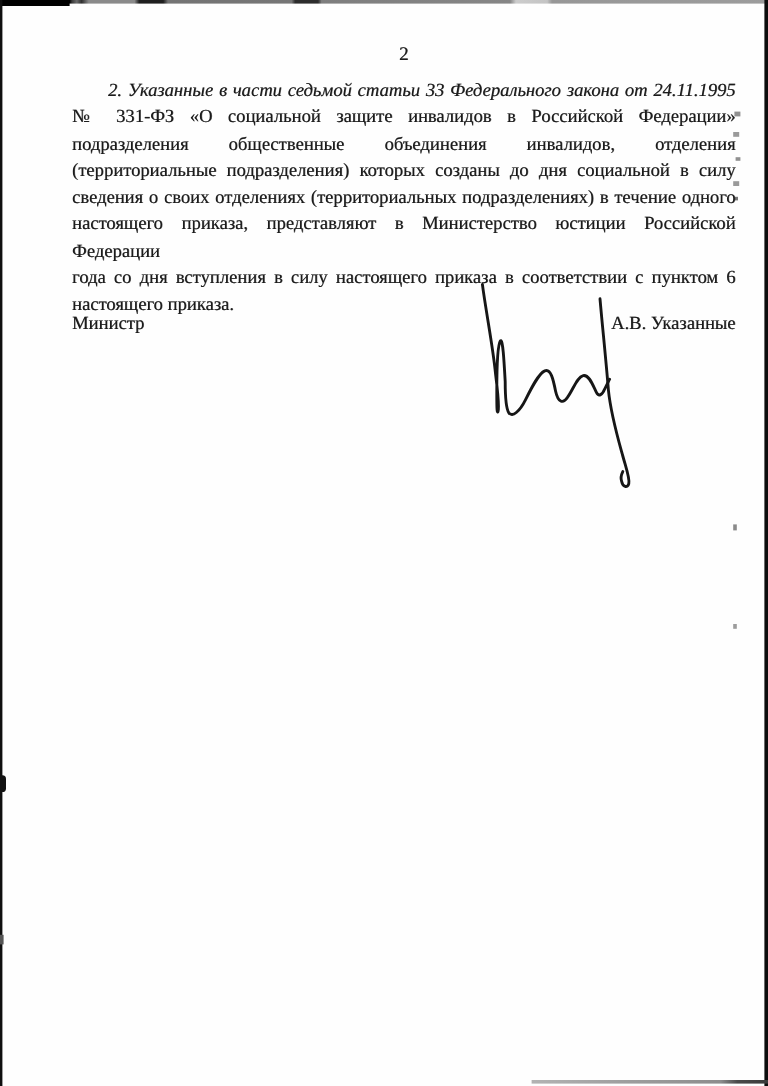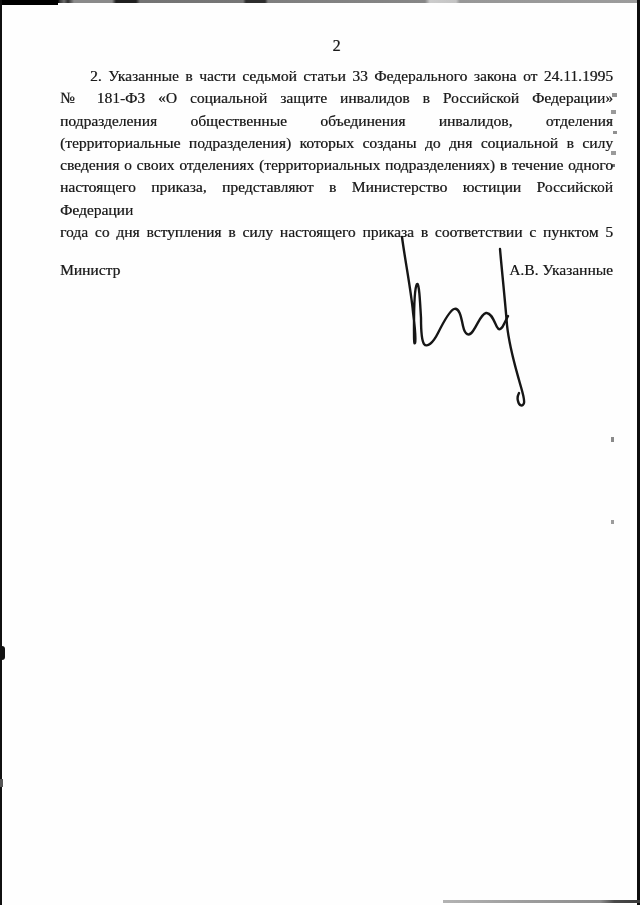--- a/index.html
+++ b/index.html
@@ -56,21 +56,21 @@
   .paragraph {
     position: absolute; top: 65px; left: 60px; width: 553px;
     font-size: 15.5px; line-height: 22.3px;
   }
   .paragraph .line {
     text-align: justify;
     text-align-last: justify;
     -moz-text-align-last: justify;
     white-space: normal;
   }
-  .paragraph .line.first { text-indent: 30px; }
+  .paragraph .line.first { text-indent: 30px; font-style: italic; }
   .paragraph .line.last  { text-align-last: left; -moz-text-align-last: left; }
 
   .sig-row {
     position: absolute; top: 260px; left: 60px; width: 553px;
     display: flex; justify-content: space-between; align-items: center;
     font-size: 15.5px; line-height: 20px;
   }
   .signature-svg { position: absolute; left: 395px; top: 230px; width: 140px; height: 185px; }
   .signature-svg path {
     fill: none; stroke: #161616; stroke-width: 2.4;
@@ -94,26 +94,27 @@
   <div class="sp sp3"></div>
   <div class="sp sp4"></div>
   <div class="sp sp5"></div>
   <div class="sp sp6"></div>
   <div class="sp sp7"></div>
 
   <div class="page-number scan-ink">2</div>
 
   <div class="paragraph scan-ink">
       <div class="line first">2. Указанные в части седьмой статьи 33 Федерального закона от 24.11.1995</div>
-      <div class="line">№ 181-ФЗ «О социальной защите инвалидов в Российской Федерации»</div>
+      <div class="line">№ 331-ФЗ «О социальной защите инвалидов в Российской Федерации»</div>
       <div class="line">подразделения общественные объединения инвалидов, отделения</div>
       <div class="line">(территориальные подразделения) которых созданы до дня социальной в силу</div>
       <div class="line">сведения о своих отделениях (территориальных подразделениях) в течение одного</div>
       <div class="line">настоящего приказа, представляют в Министерство юстиции Российской Федерации</div>
-      <div class="line">года со дня вступления в силу настоящего приказа в соответствии с пунктом 5</div>
+      <div class="line">года со дня вступления в силу настоящего приказа в соответствии с пунктом 6</div>
+      <div class="line last">настоящего приказа.</div>
     </div>
 
   <div class="sig-row">
     <span class="scan-ink">Министр</span>
     <span class="scan-ink">А.В. Указанные</span>
   </div>
 
   <svg class="signature-svg" viewBox="395 230 140 185" xmlns="http://www.w3.org/2000/svg">
     <path d="
       M 402 237

